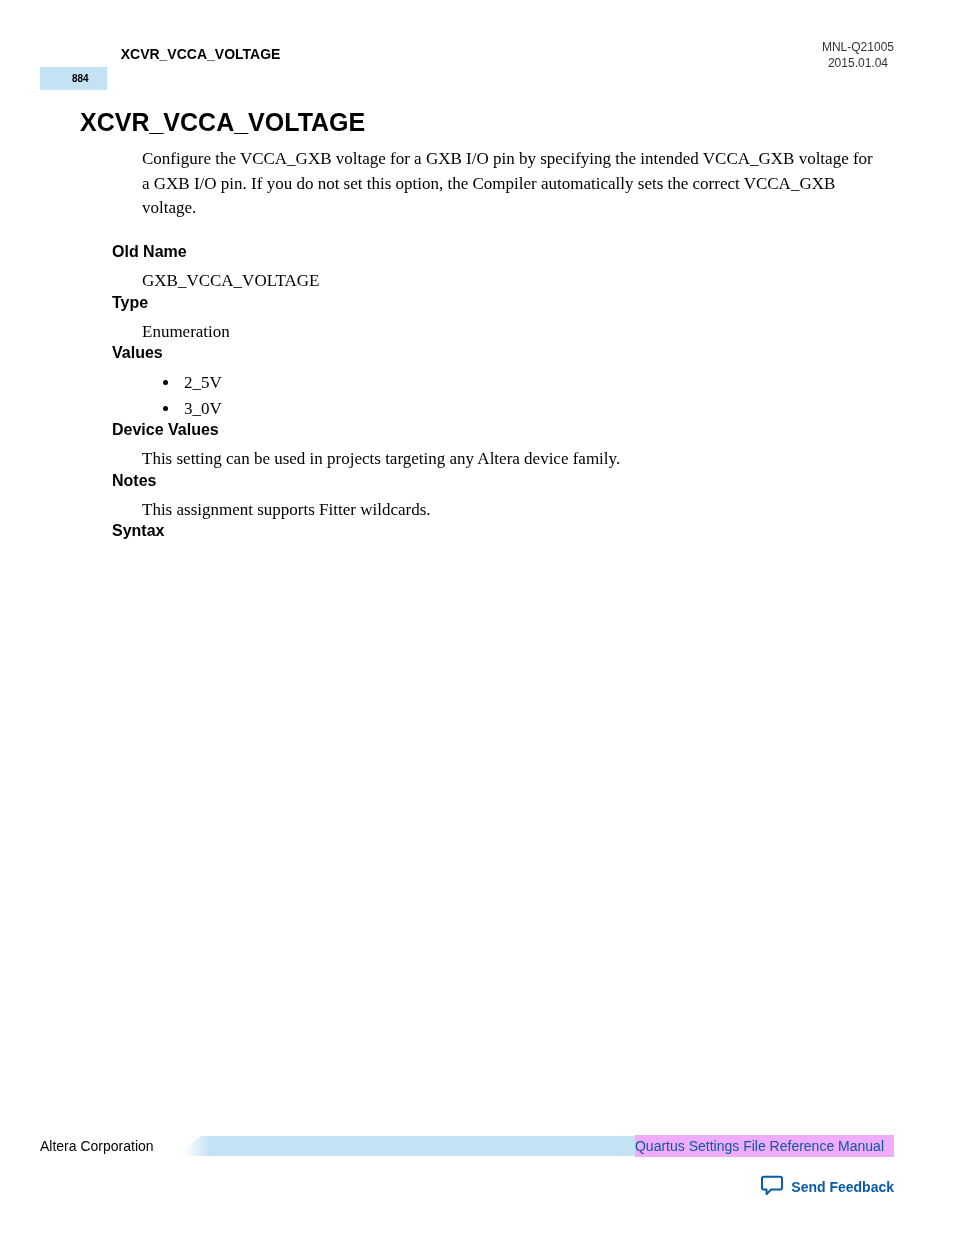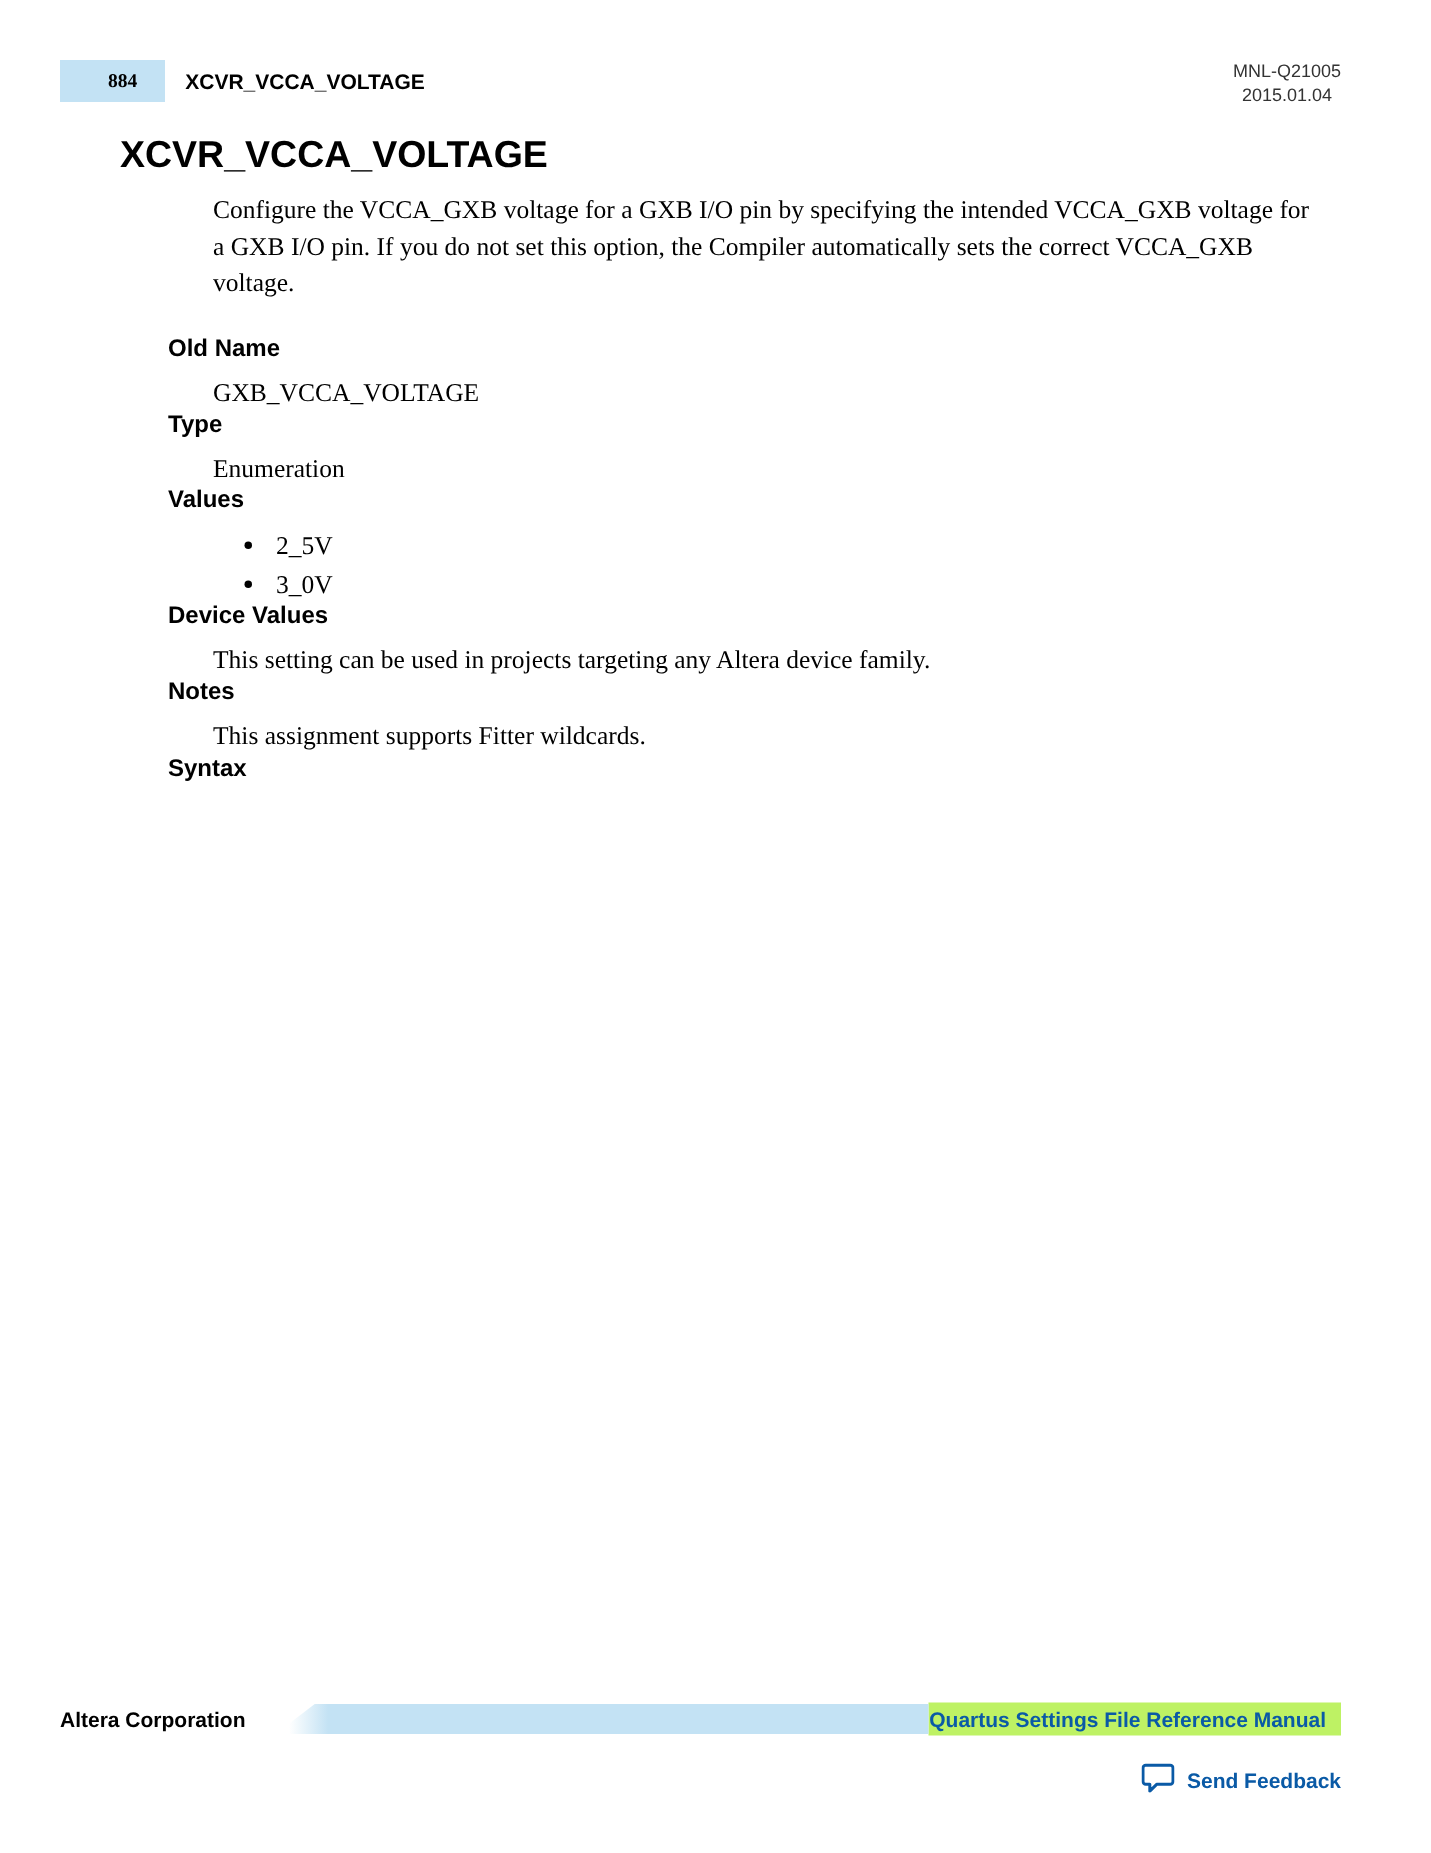--- a/index.html
+++ b/index.html
@@ -15,23 +15,24 @@
     display: flex;
     align-items: flex-start;
     padding-top: 40px;
     padding-left: 40px;
     padding-right: 60px;
   }
   .page-num-box {
     background: #c3e2f4;
     padding: 6px 18px 6px 32px;
     font-weight: bold;
-    font-family: Liberation Serif, serif;
-    font-size: 13px;
+    font-family: Liberation Sans, sans-serif;
+    font-size: 10px;
     color: #000;
+    margin-top: 27px;
   }
   .header-title {
     font-family: Arial, Helvetica, sans-serif;
     font-weight: bold;
     font-size: 14px;
     padding: 6px 0 0 14px;
     flex: 1;
   }
   .header-meta {
     text-align: center;
@@ -78,36 +79,36 @@
   .footer {
     position: absolute;
     bottom: 40px;
     left: 40px;
     right: 60px;
   }
   .footer-bar {
     display: flex;
     align-items: center;
     font-family: Arial, Helvetica, sans-serif;
-    font-weight: bold;
+    font-weight: normal;
     font-size: 14px;
   }
   .footer-left {
     color: #000;
     padding-right: 20px;
   }
   .footer-spacer {
     flex: 1;
     height: 20px;
     background: linear-gradient(to right, rgba(195,226,244,0) 0%, rgba(195,226,244,0) 2%, #c3e2f4 8%, #c3e2f4 100%);
     clip-path: polygon(0 100%, 6% 0, 100% 0, 100% 100%);
     position: relative;
   }
   .footer-right {
-    background: #bef264;
+    background: #f0abfc;
     color: #0a5aa6;
     padding: 3px 10px 3px 0;
   }
   .feedback-row {
     display: flex;
     justify-content: flex-end;
     align-items: flex-end;
     margin-top: 18px;
     gap: 8px;
     font-family: Arial, Helvetica, sans-serif;

